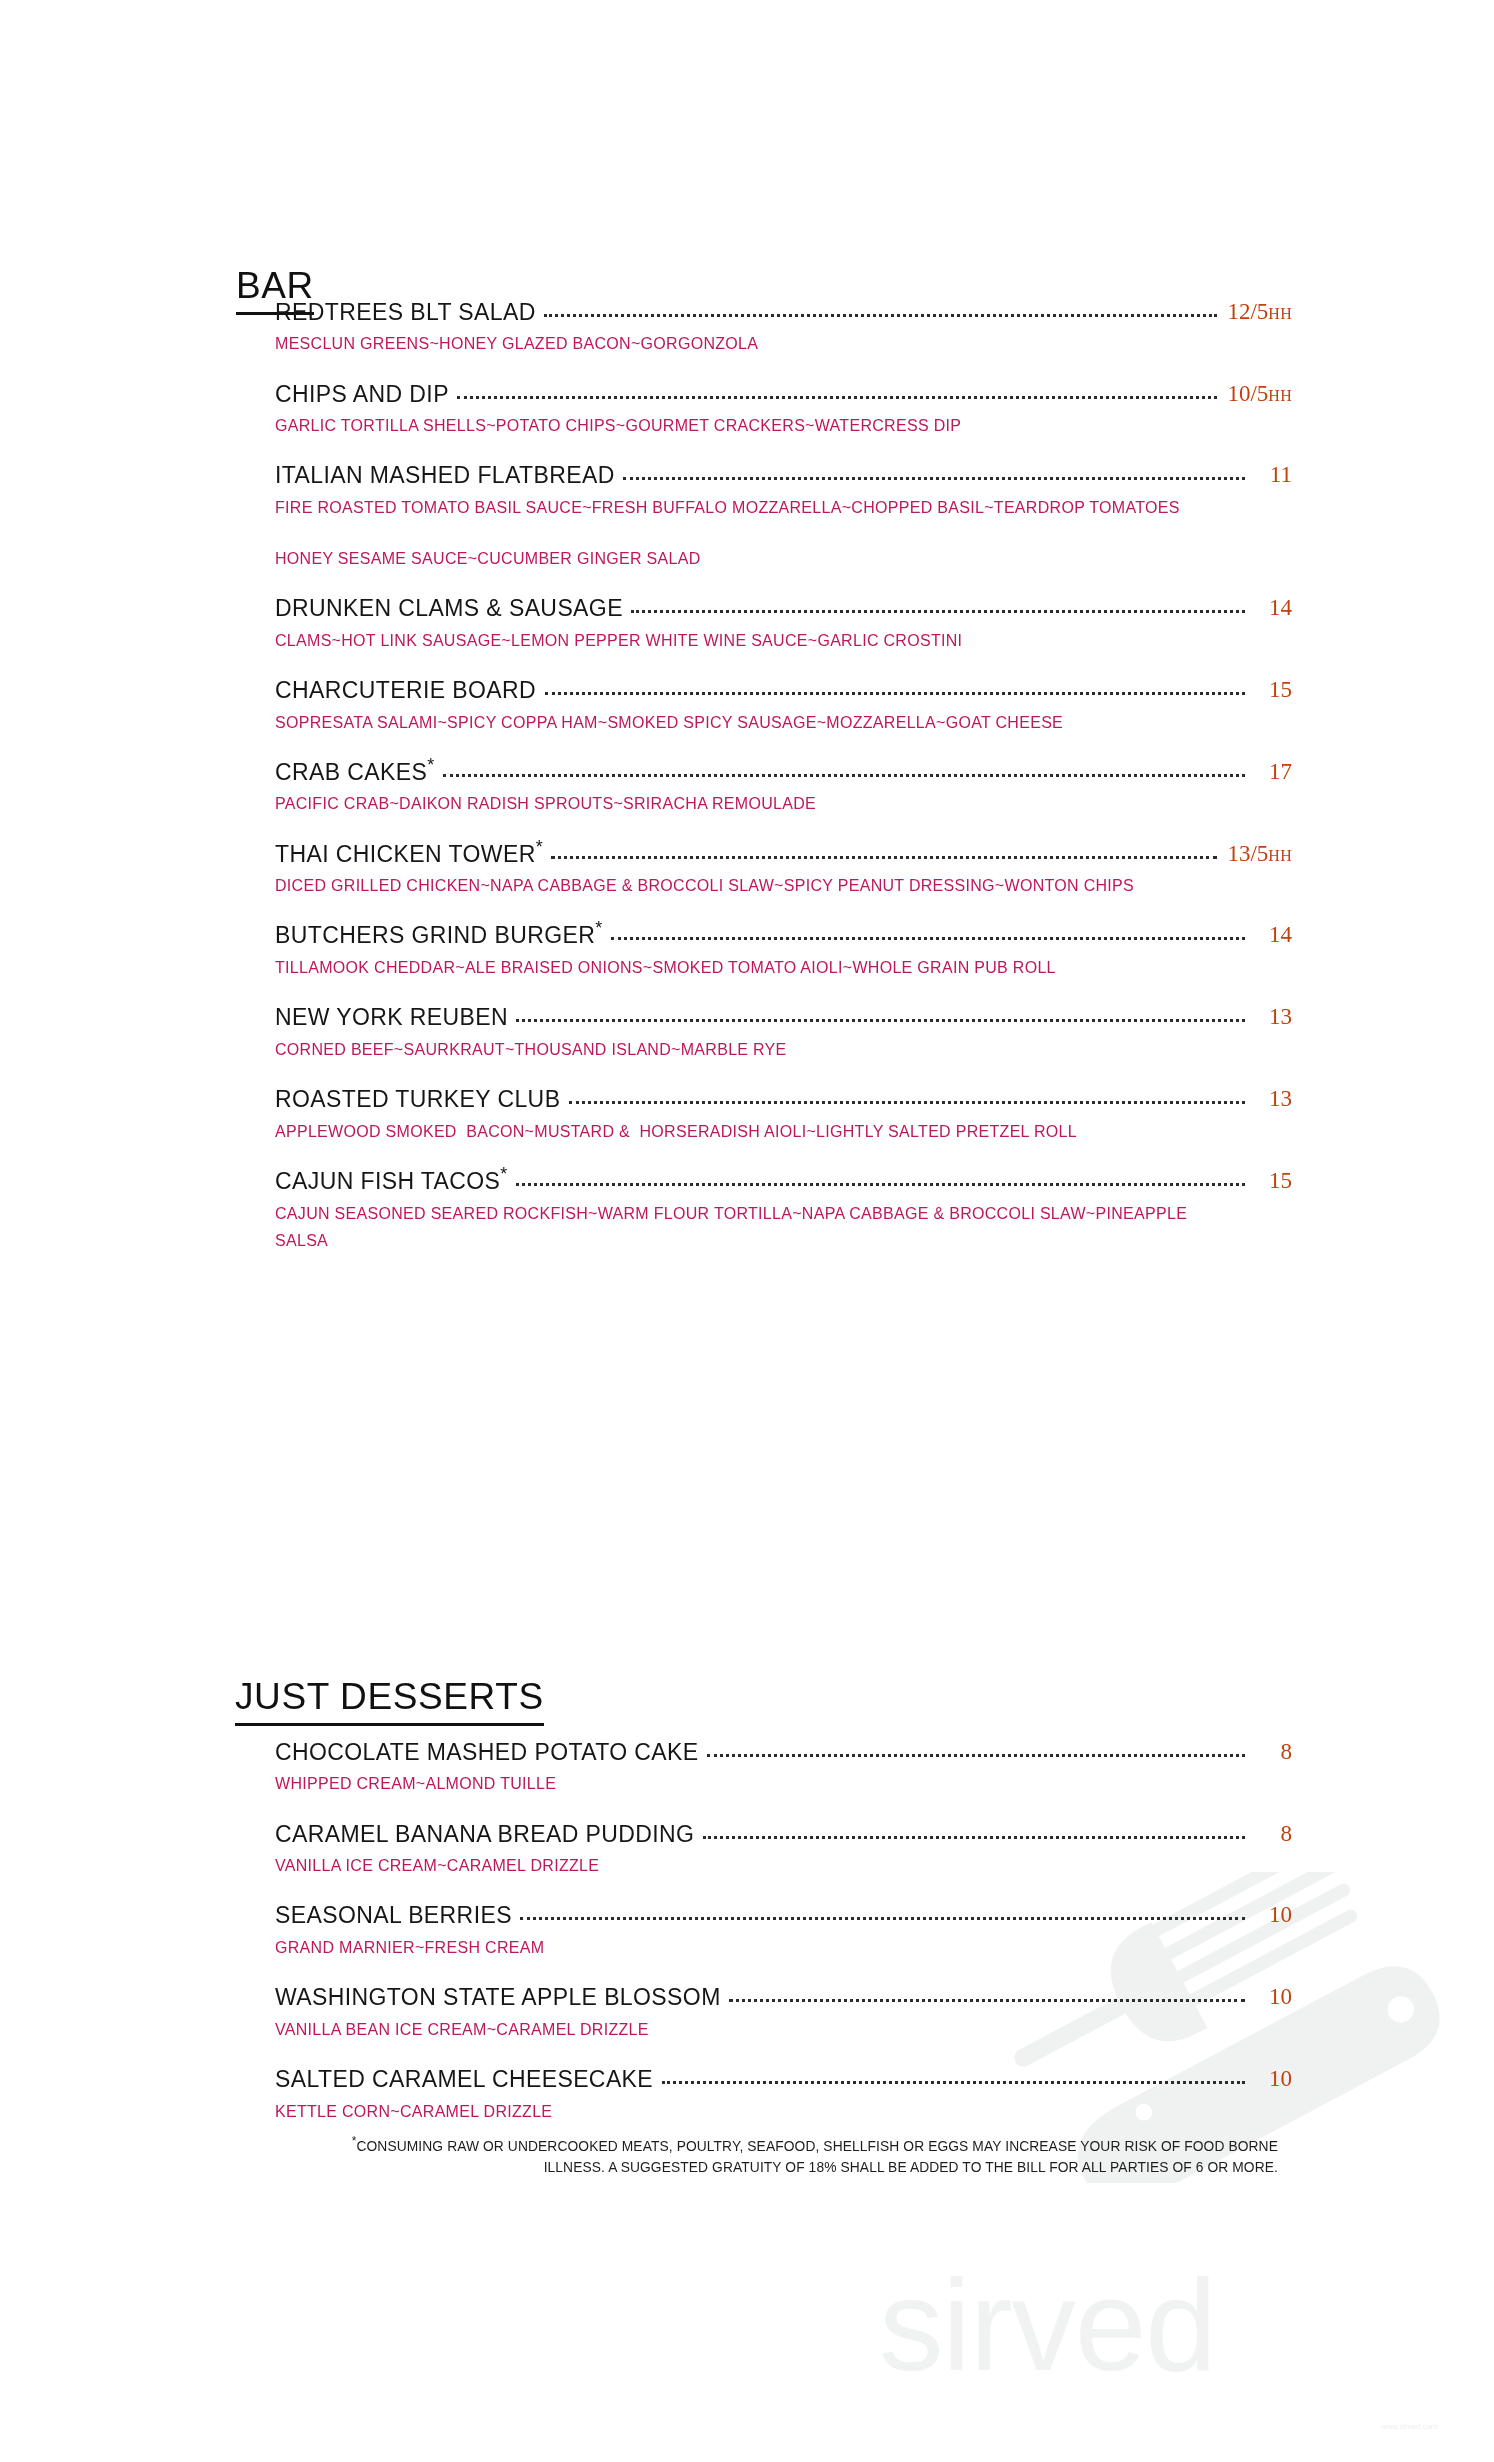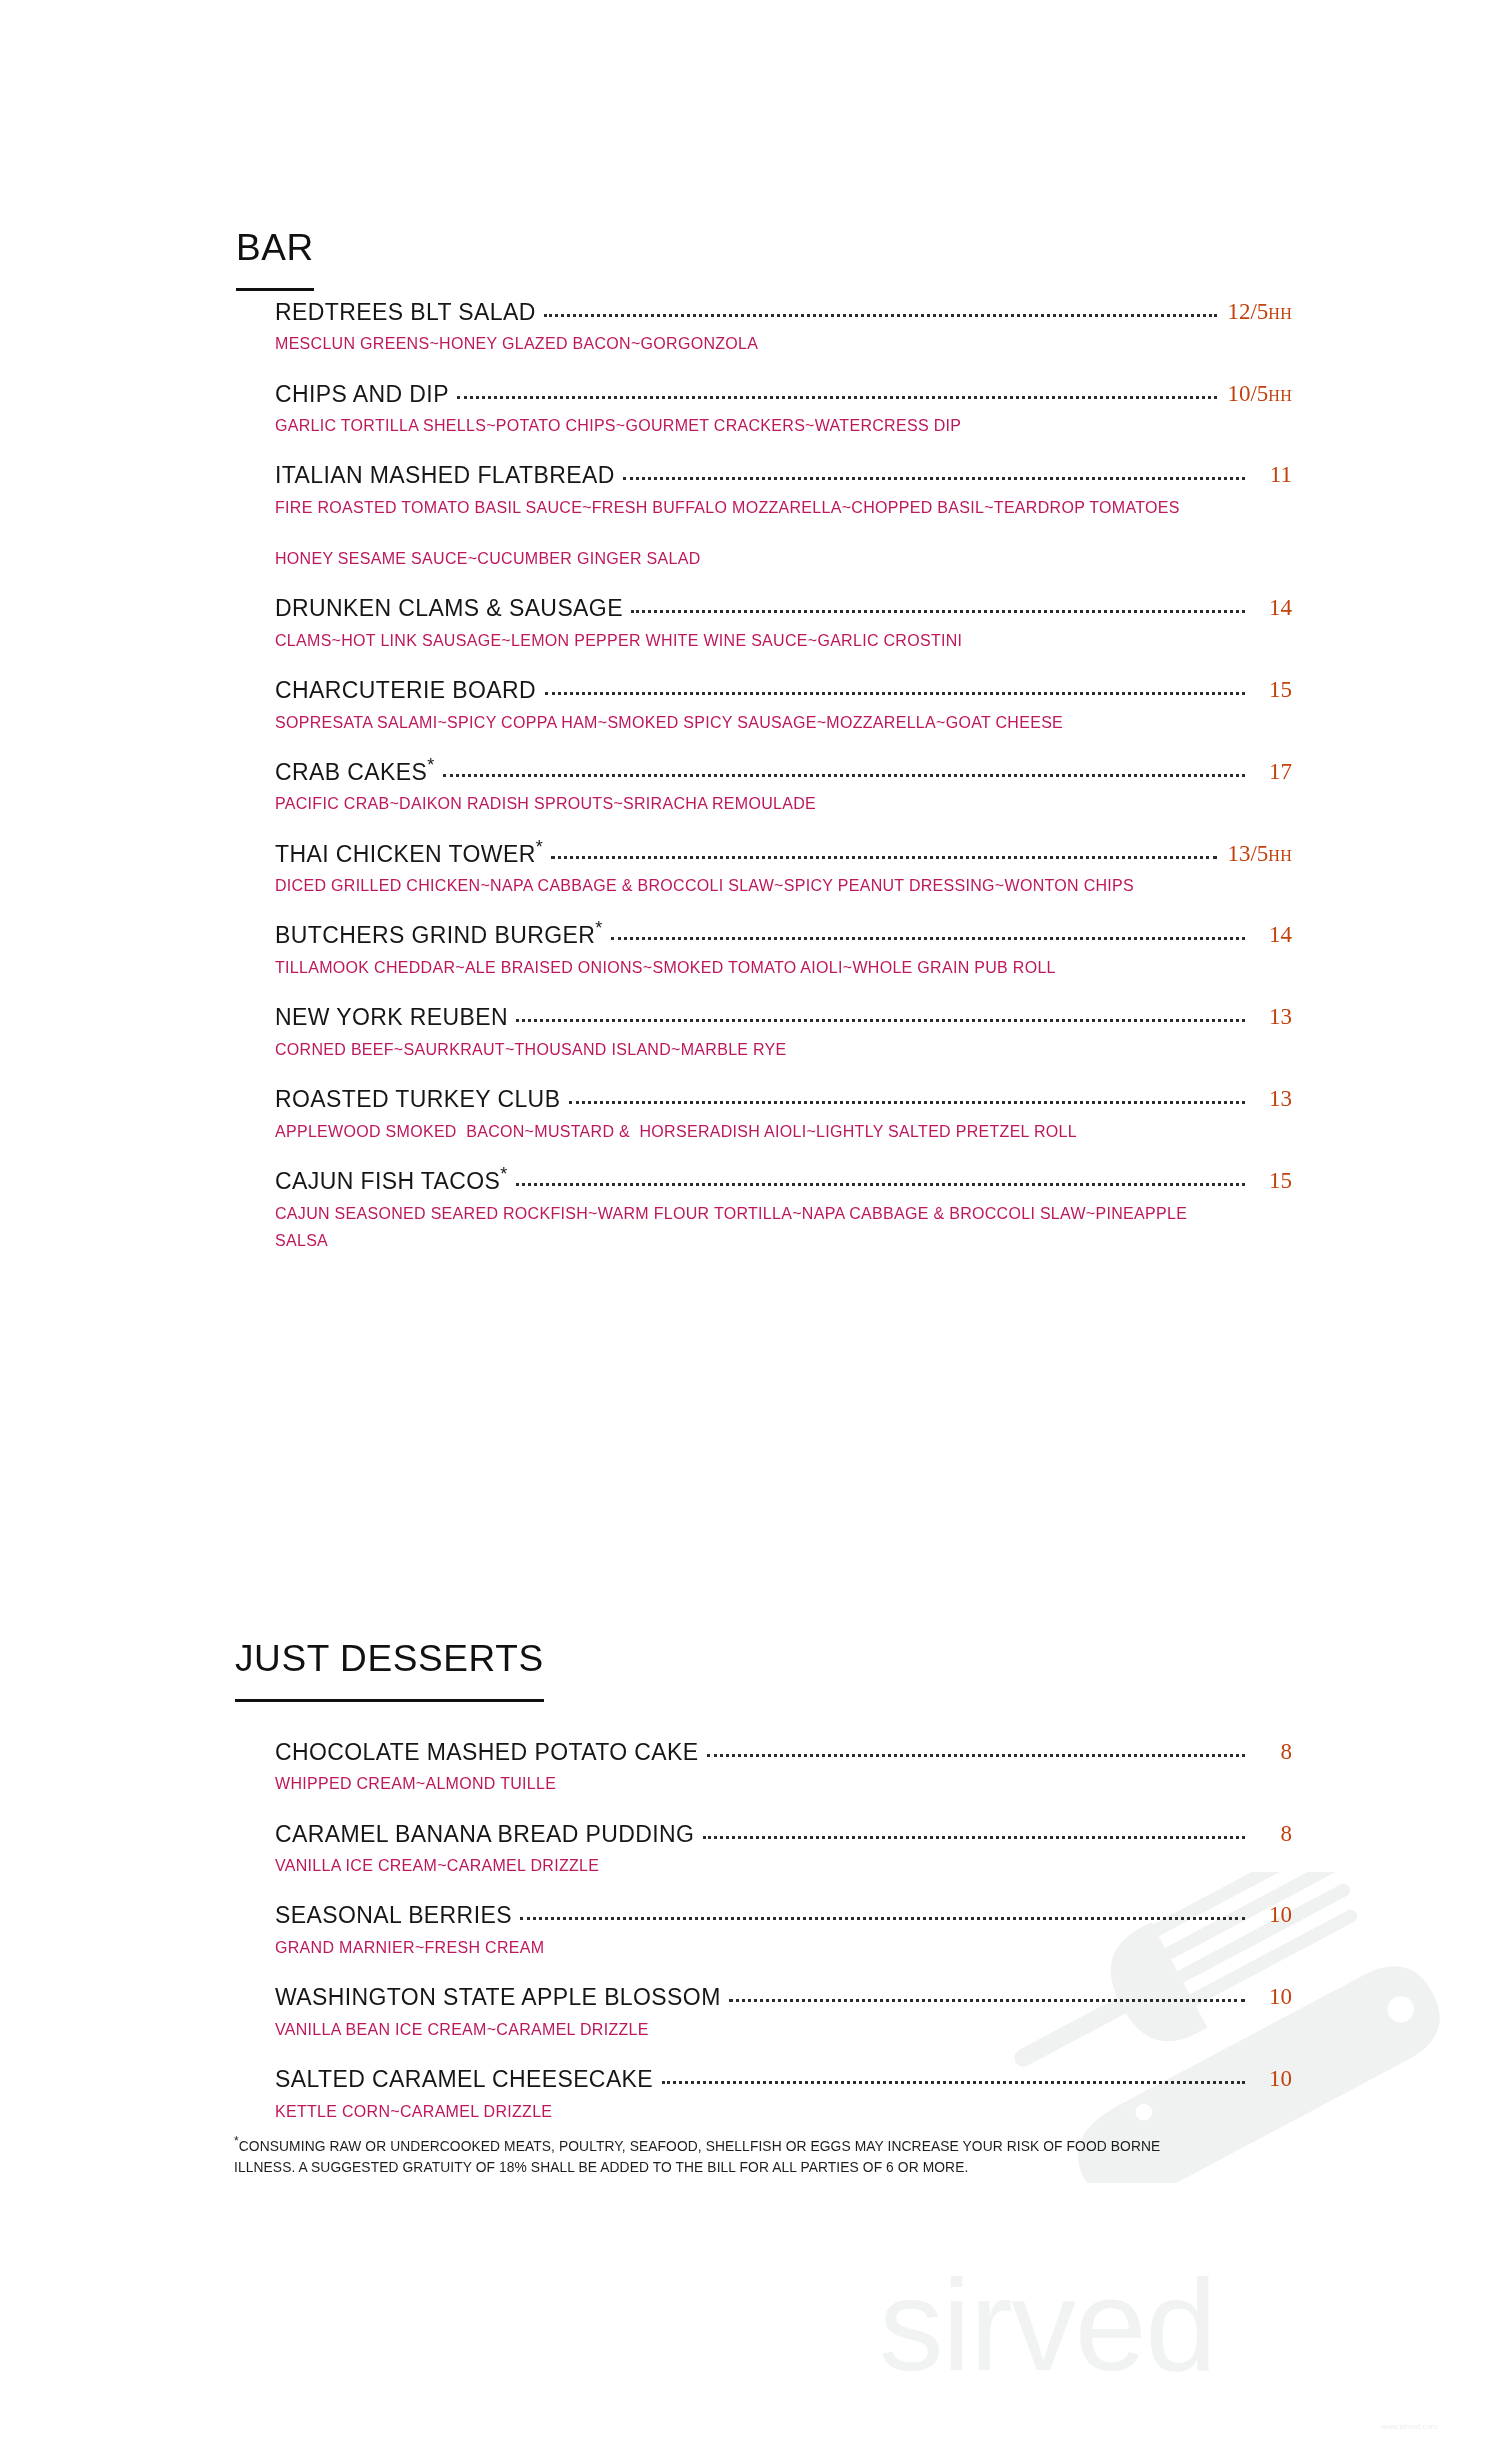--- a/index.html
+++ b/index.html
@@ -65,23 +65,24 @@
     width: 1495px;
     z-index: 2;
   }
 
   .section-title {
     font-size: 37px;
     font-weight: 400;
     letter-spacing: 0.6px;
     color: #111111;
     display: inline-block;
-    padding-bottom: 19px;
+    padding-bottom: 5px;
     border-bottom: 3.6px solid #111111;
     font-family: "Liberation Sans", sans-serif;
+    margin-top: 38px;
   }
 
   .section-bar-title-wrap {
     position: absolute;
     left: 236px;
     top: 227px;
   }
   .section-desserts-title-wrap {
     position: absolute;
     left: 235px;
@@ -164,24 +165,24 @@
     line-height: 1.72;
     margin-top: 6px;
     max-width: 933px;
     white-space: pre-wrap;
     font-family: "Liberation Sans", sans-serif;
   }
 
   
   .footnote {
     position: absolute;
-    left: 234px;
+    left: 226px;
     top: 2136px;
     width: 1052px;
-    text-align: left;
+    text-align: right;
     font-size: 13.8px;
     line-height: 1.55;
     color: #1d1d1d;
     letter-spacing: 0.1px;
     font-variant: small-caps;
     font-family: "Liberation Sans", sans-serif;
     z-index: 2;
   }
   .footnote .fn-star {
     font-size: 12px;

